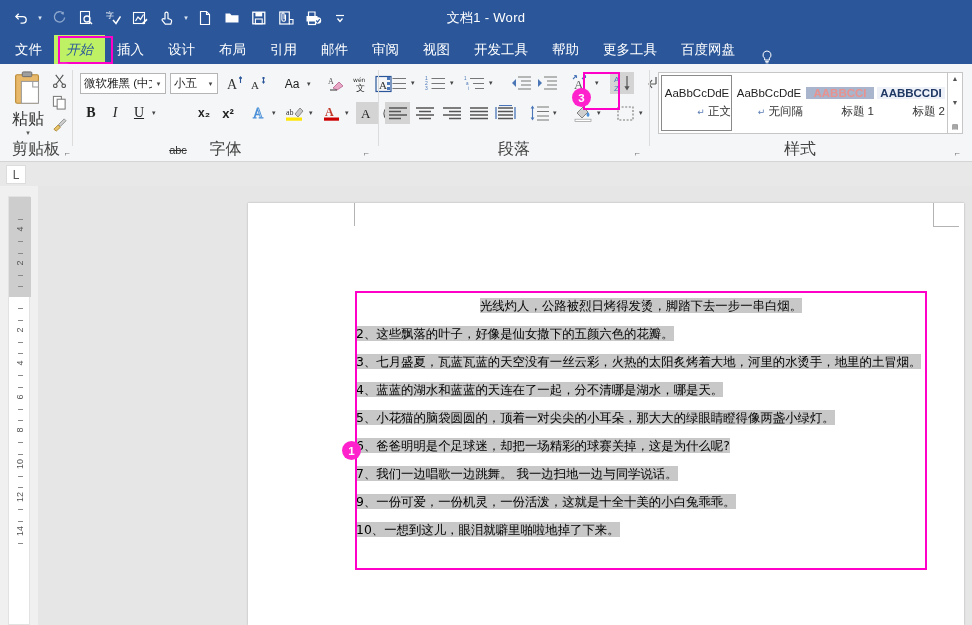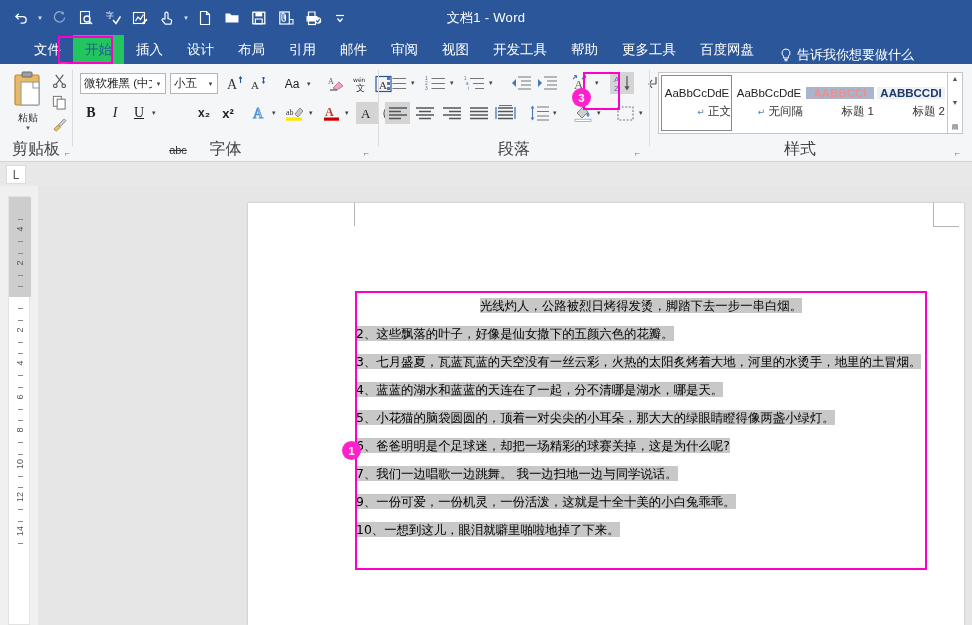--- a/index.html
+++ b/index.html
@@ -29,26 +29,26 @@
     position: absolute; left: 0; top: 0; width: 972px; height: 35px;
     display: flex; align-items: center; justify-content: center;
     font-size: 13px; color: #ffffff; letter-spacing: .3px;
   }
 
   
   .tabbar {
     position: absolute; left: 0; top: 35px; width: 972px; height: 29px;
     background: #2b579a;
   }
-  .tabs { display: flex; align-items: flex-end; height: 29px; padding-left: 22px; }
+  .tabs { display: flex; align-items: flex-end; height: 29px; padding-left: 3px; }
   .tab {
     height: 29px; padding: 0 12px; display: flex; align-items: center;
     color: #ffffff; font-size: 13.5px; white-space: nowrap;
   }
-  .tab.active { background: #22c55e; color: #2b579a; }
+  .tab.active { background: #bef264; color: #2b579a; font-style: italic; }
   .tellme { margin-left: 14px; display: flex; align-items: center; gap: 5px; color: #ffffff; font-size: 13px; }
   .bulb { width: 12px; height: 14px; }
 
   
   .anno-box {
     position: absolute; border: 2.5px solid #ff00c8; pointer-events: none;
   }
   .anno-num {
     position: absolute; width: 19px; height: 19px; border-radius: 50%;
     background: #ff22cc; color: #fff; font-size: 11.5px; font-weight: bold;
@@ -70,21 +70,21 @@
   .dialog-launcher {
     position: absolute; bottom: 3px; width: 11px; height: 11px;
     color: #777; font-size: 9px; line-height: 11px; text-align: center;
   }
 
   
   .paste-btn {
     position: absolute; left: 6px; top: 6px; width: 44px; height: 66px;
     display: flex; flex-direction: column; align-items: center; justify-content: flex-start;
   }
-  .paste-label { font-size: 10px; color: #333; margin-top: 1px; font-family: Liberation Serif, serif; }
+  .paste-label { font-size: 16px; color: #333; margin-top: 1px; font-family: Liberation Serif, serif; }
   .paste-caret { font-size: 7px; color: #555; line-height: 6px; }
   .mini-btn {
     position: absolute; width: 22px; height: 21px;
     display: flex; align-items: center; justify-content: center;
   }
 
   
   .combo {
     position: absolute; background: #fff; border: 1px solid #b5b5b5;
     display: flex; align-items: center; font-size: 11.5px; color: #222;
@@ -287,21 +287,20 @@
         <div class="tab">视图</div>
         <div class="tab">开发工具</div>
         <div class="tab">帮助</div>
         <div class="tab">更多工具</div>
         <div class="tab">百度网盘</div>
         <div class="tellme">
           <svg class="bulb" viewBox="0 0 12 14">
             <path d="M6 1 a4 4 0 0 1 2.4 7.2 V10 H3.6 V8.2 A4 4 0 0 1 6 1 Z" fill="none" stroke="#fff" stroke-width="1"></path>
             <path d="M4.2 11.4 H7.8 M4.6 12.8 H7.4" stroke="#fff" stroke-width="1"></path>
           </svg>
-          <span>告诉我你想要做什么</span>
         </div>
       </div>
   </div>
   <div class="anno-box" style="left:58px; top:36px; width:55px; height:28px;"></div>
   <div class="anno-num" style="left:54px; top:62px;">2</div>
 
   <div class="ribbon">
 
     <div class="group" style="left:0; width:72px;">
       <div class="paste-btn">

